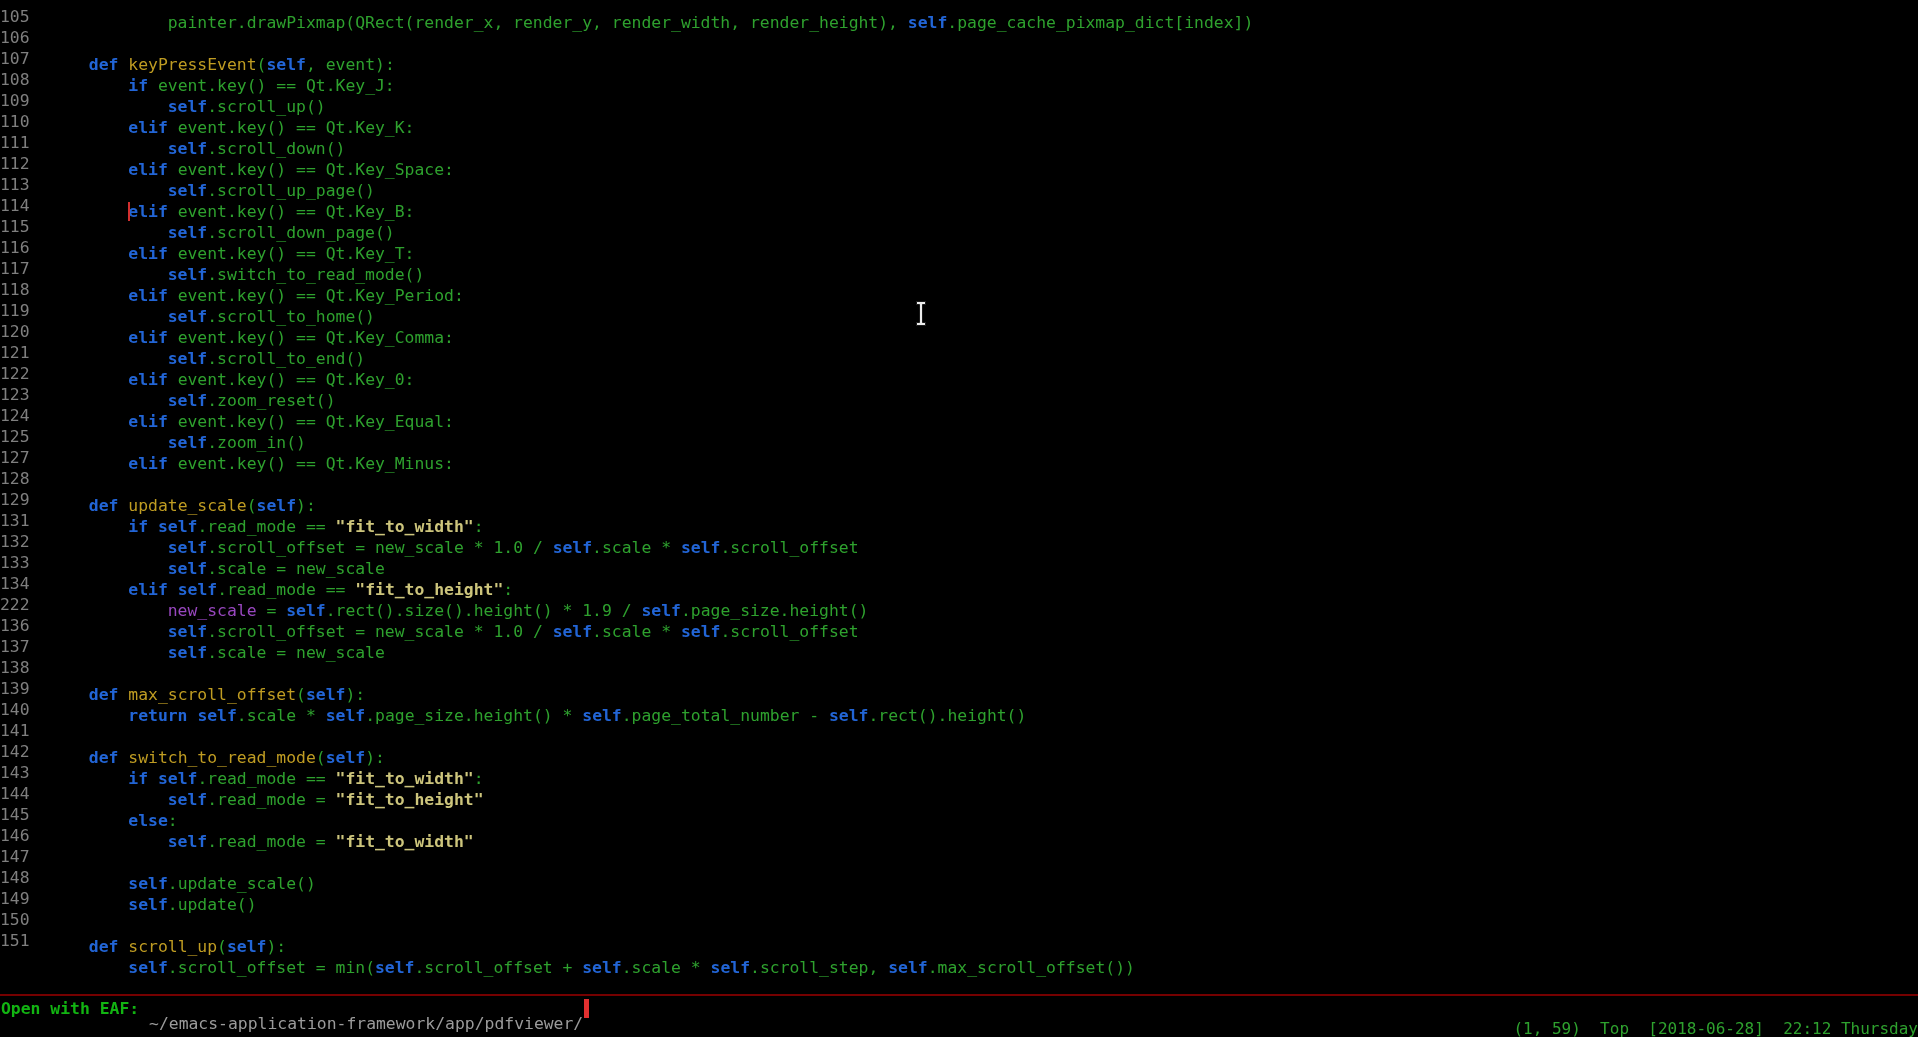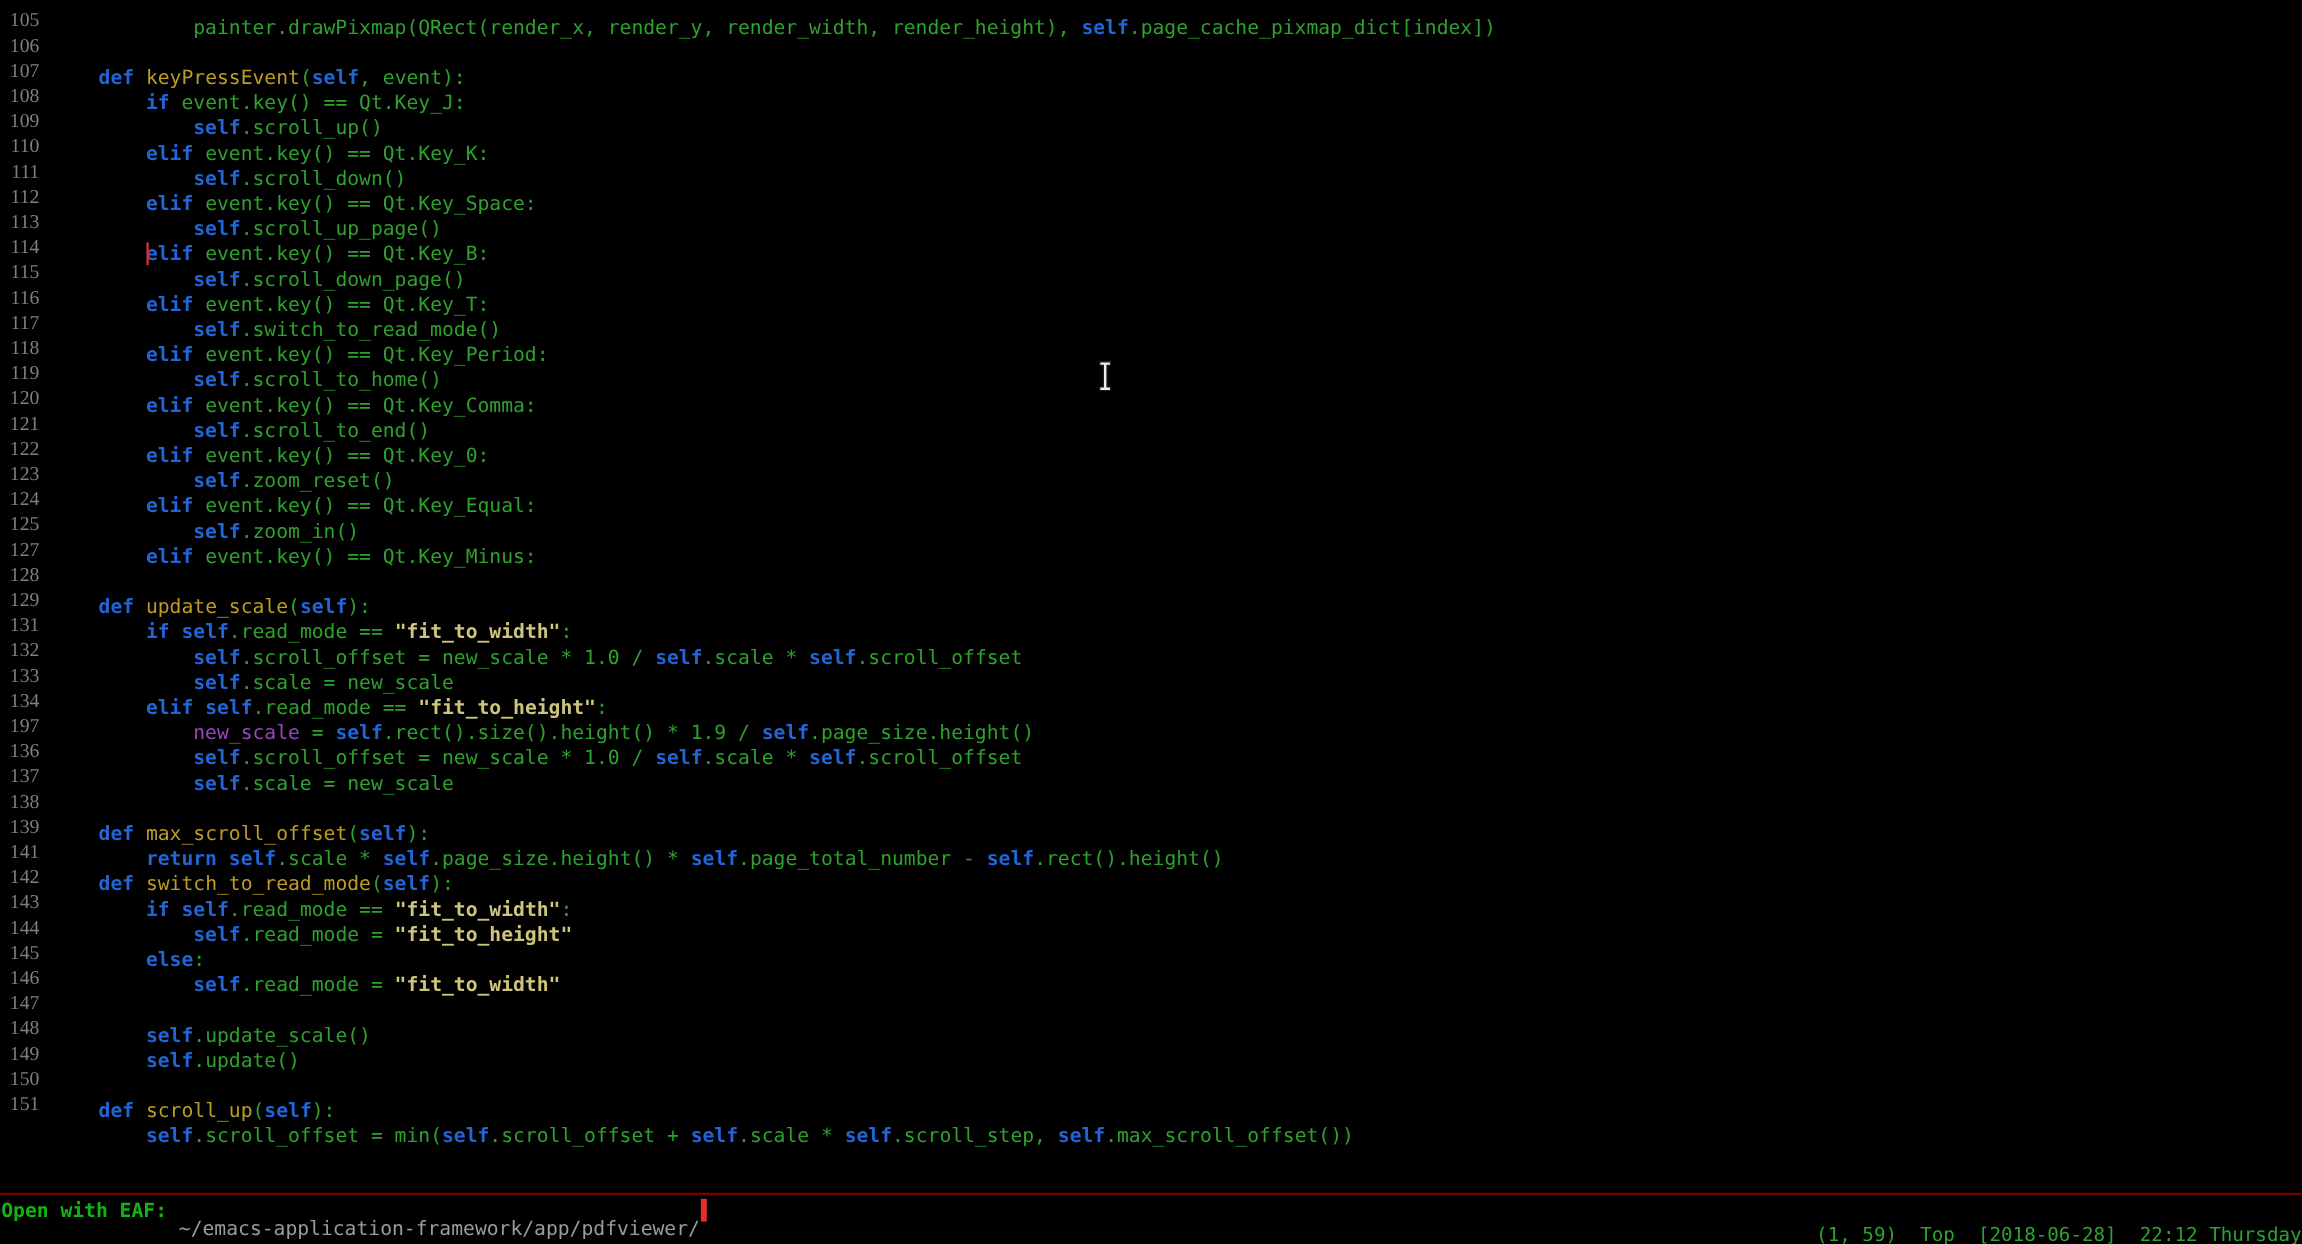--- a/index.html
+++ b/index.html
@@ -34,23 +34,21 @@
   }
   .row{
     display:flex;
     height:21px;
     white-space:pre;
   }
   .ln{
     display:inline-block;
     width:4ch;
     flex:0 0 auto;
-    text-align:right;
     color:var(--lnum);
-    font-family:Liberation Serif, serif;
   }
   .code{
     position:relative;
     flex:1 1 auto;
     padding-left:1ch;
     white-space:pre;
     color:var(--green);
     margin-top:27px;
   }
   .row.hl .code{background:var(--hl);}
@@ -129,25 +127,26 @@
       <div class="row"><span class="ln">123</span><span class="code"><span class="tk-g">        </span><span class="tk-kw">elif</span><span class="tk-g"> event.key() == Qt.Key_Equal:</span></span></div>
       <div class="row"><span class="ln">124</span><span class="code"><span class="tk-g">            </span><span class="tk-kw">self</span><span class="tk-g">.zoom_in()</span></span></div>
       <div class="row"><span class="ln">125</span><span class="code"><span class="tk-g">        </span><span class="tk-kw">elif</span><span class="tk-g"> event.key() == Qt.Key_Minus:</span></span></div>
       <div class="row"><span class="ln">127</span><span class="code"></span></div>
       <div class="row"><span class="ln">128</span><span class="code"><span class="tk-g">    </span><span class="tk-kw">def</span><span class="tk-g"> </span><span class="tk-fn">update_scale</span><span class="tk-g">(</span><span class="tk-kw">self</span><span class="tk-g">):</span></span></div>
       <div class="row"><span class="ln">129</span><span class="code"><span class="tk-g">        </span><span class="tk-kw">if</span><span class="tk-g"> </span><span class="tk-kw">self</span><span class="tk-g">.read_mode == </span><span class="tk-s">"fit_to_width"</span><span class="tk-g">:</span></span></div>
       <div class="row"><span class="ln">131</span><span class="code"><span class="tk-g">            </span><span class="tk-kw">self</span><span class="tk-g">.scroll_offset = new_scale * 1.0 / </span><span class="tk-kw">self</span><span class="tk-g">.scale * </span><span class="tk-kw">self</span><span class="tk-g">.scroll_offset</span></span></div>
       <div class="row"><span class="ln">132</span><span class="code"><span class="tk-g">            </span><span class="tk-kw">self</span><span class="tk-g">.scale = new_scale</span></span></div>
       <div class="row"><span class="ln">133</span><span class="code"><span class="tk-g">        </span><span class="tk-kw">elif</span><span class="tk-g"> </span><span class="tk-kw">self</span><span class="tk-g">.read_mode == </span><span class="tk-s">"fit_to_height"</span><span class="tk-g">:</span></span></div>
       <div class="row"><span class="ln">134</span><span class="code"><span class="tk-g">            </span><span class="tk-v">new_scale</span><span class="tk-g"> = </span><span class="tk-kw">self</span><span class="tk-g">.rect().size().height() * 1.9 / </span><span class="tk-kw">self</span><span class="tk-g">.page_size.height()</span></span></div>
-      <div class="row"><span class="ln">197</span><span class="code"><span class="tk-g">            </span><span class="tk-kw">self</span><span class="tk-g">.scroll_offset = new_scale * 1.0 / </span><span class="tk-kw">self</span><span class="tk-g">.scale * </span><span class="tk-kw">self</span><span class="tk-g">.scroll_offset</span></span></div>
+      <div class="row"><span class="ln">222</span><span class="code"><span class="tk-g">            </span><span class="tk-kw">self</span><span class="tk-g">.scroll_offset = new_scale * 1.0 / </span><span class="tk-kw">self</span><span class="tk-g">.scale * </span><span class="tk-kw">self</span><span class="tk-g">.scroll_offset</span></span></div>
       <div class="row"><span class="ln">136</span><span class="code"><span class="tk-g">            </span><span class="tk-kw">self</span><span class="tk-g">.scale = new_scale</span></span></div>
       <div class="row"><span class="ln">137</span><span class="code"></span></div>
       <div class="row"><span class="ln">138</span><span class="code"><span class="tk-g">    </span><span class="tk-kw">def</span><span class="tk-g"> </span><span class="tk-fn">max_scroll_offset</span><span class="tk-g">(</span><span class="tk-kw">self</span><span class="tk-g">):</span></span></div>
       <div class="row"><span class="ln">139</span><span class="code"><span class="tk-g">        </span><span class="tk-kw">return</span><span class="tk-g"> </span><span class="tk-kw">self</span><span class="tk-g">.scale * </span><span class="tk-kw">self</span><span class="tk-g">.page_size.height() * </span><span class="tk-kw">self</span><span class="tk-g">.page_total_number - </span><span class="tk-kw">self</span><span class="tk-g">.rect().height()</span></span></div>
+      <div class="row"><span class="ln">140</span><span class="code"></span></div>
       <div class="row"><span class="ln">141</span><span class="code"><span class="tk-g">    </span><span class="tk-kw">def</span><span class="tk-g"> </span><span class="tk-fn">switch_to_read_mode</span><span class="tk-g">(</span><span class="tk-kw">self</span><span class="tk-g">):</span></span></div>
       <div class="row"><span class="ln">142</span><span class="code"><span class="tk-g">        </span><span class="tk-kw">if</span><span class="tk-g"> </span><span class="tk-kw">self</span><span class="tk-g">.read_mode == </span><span class="tk-s">"fit_to_width"</span><span class="tk-g">:</span></span></div>
       <div class="row"><span class="ln">143</span><span class="code"><span class="tk-g">            </span><span class="tk-kw">self</span><span class="tk-g">.read_mode = </span><span class="tk-s">"fit_to_height"</span></span></div>
       <div class="row"><span class="ln">144</span><span class="code"><span class="tk-g">        </span><span class="tk-kw">else</span><span class="tk-g">:</span></span></div>
       <div class="row"><span class="ln">145</span><span class="code"><span class="tk-g">            </span><span class="tk-kw">self</span><span class="tk-g">.read_mode = </span><span class="tk-s">"fit_to_width"</span></span></div>
       <div class="row"><span class="ln">146</span><span class="code"></span></div>
       <div class="row"><span class="ln">147</span><span class="code"><span class="tk-g">        </span><span class="tk-kw">self</span><span class="tk-g">.update_scale()</span></span></div>
       <div class="row"><span class="ln">148</span><span class="code"><span class="tk-g">        </span><span class="tk-kw">self</span><span class="tk-g">.update()</span></span></div>
       <div class="row"><span class="ln">149</span><span class="code"></span></div>
       <div class="row"><span class="ln">150</span><span class="code"><span class="tk-g">    </span><span class="tk-kw">def</span><span class="tk-g"> </span><span class="tk-fn">scroll_up</span><span class="tk-g">(</span><span class="tk-kw">self</span><span class="tk-g">):</span></span></div>

